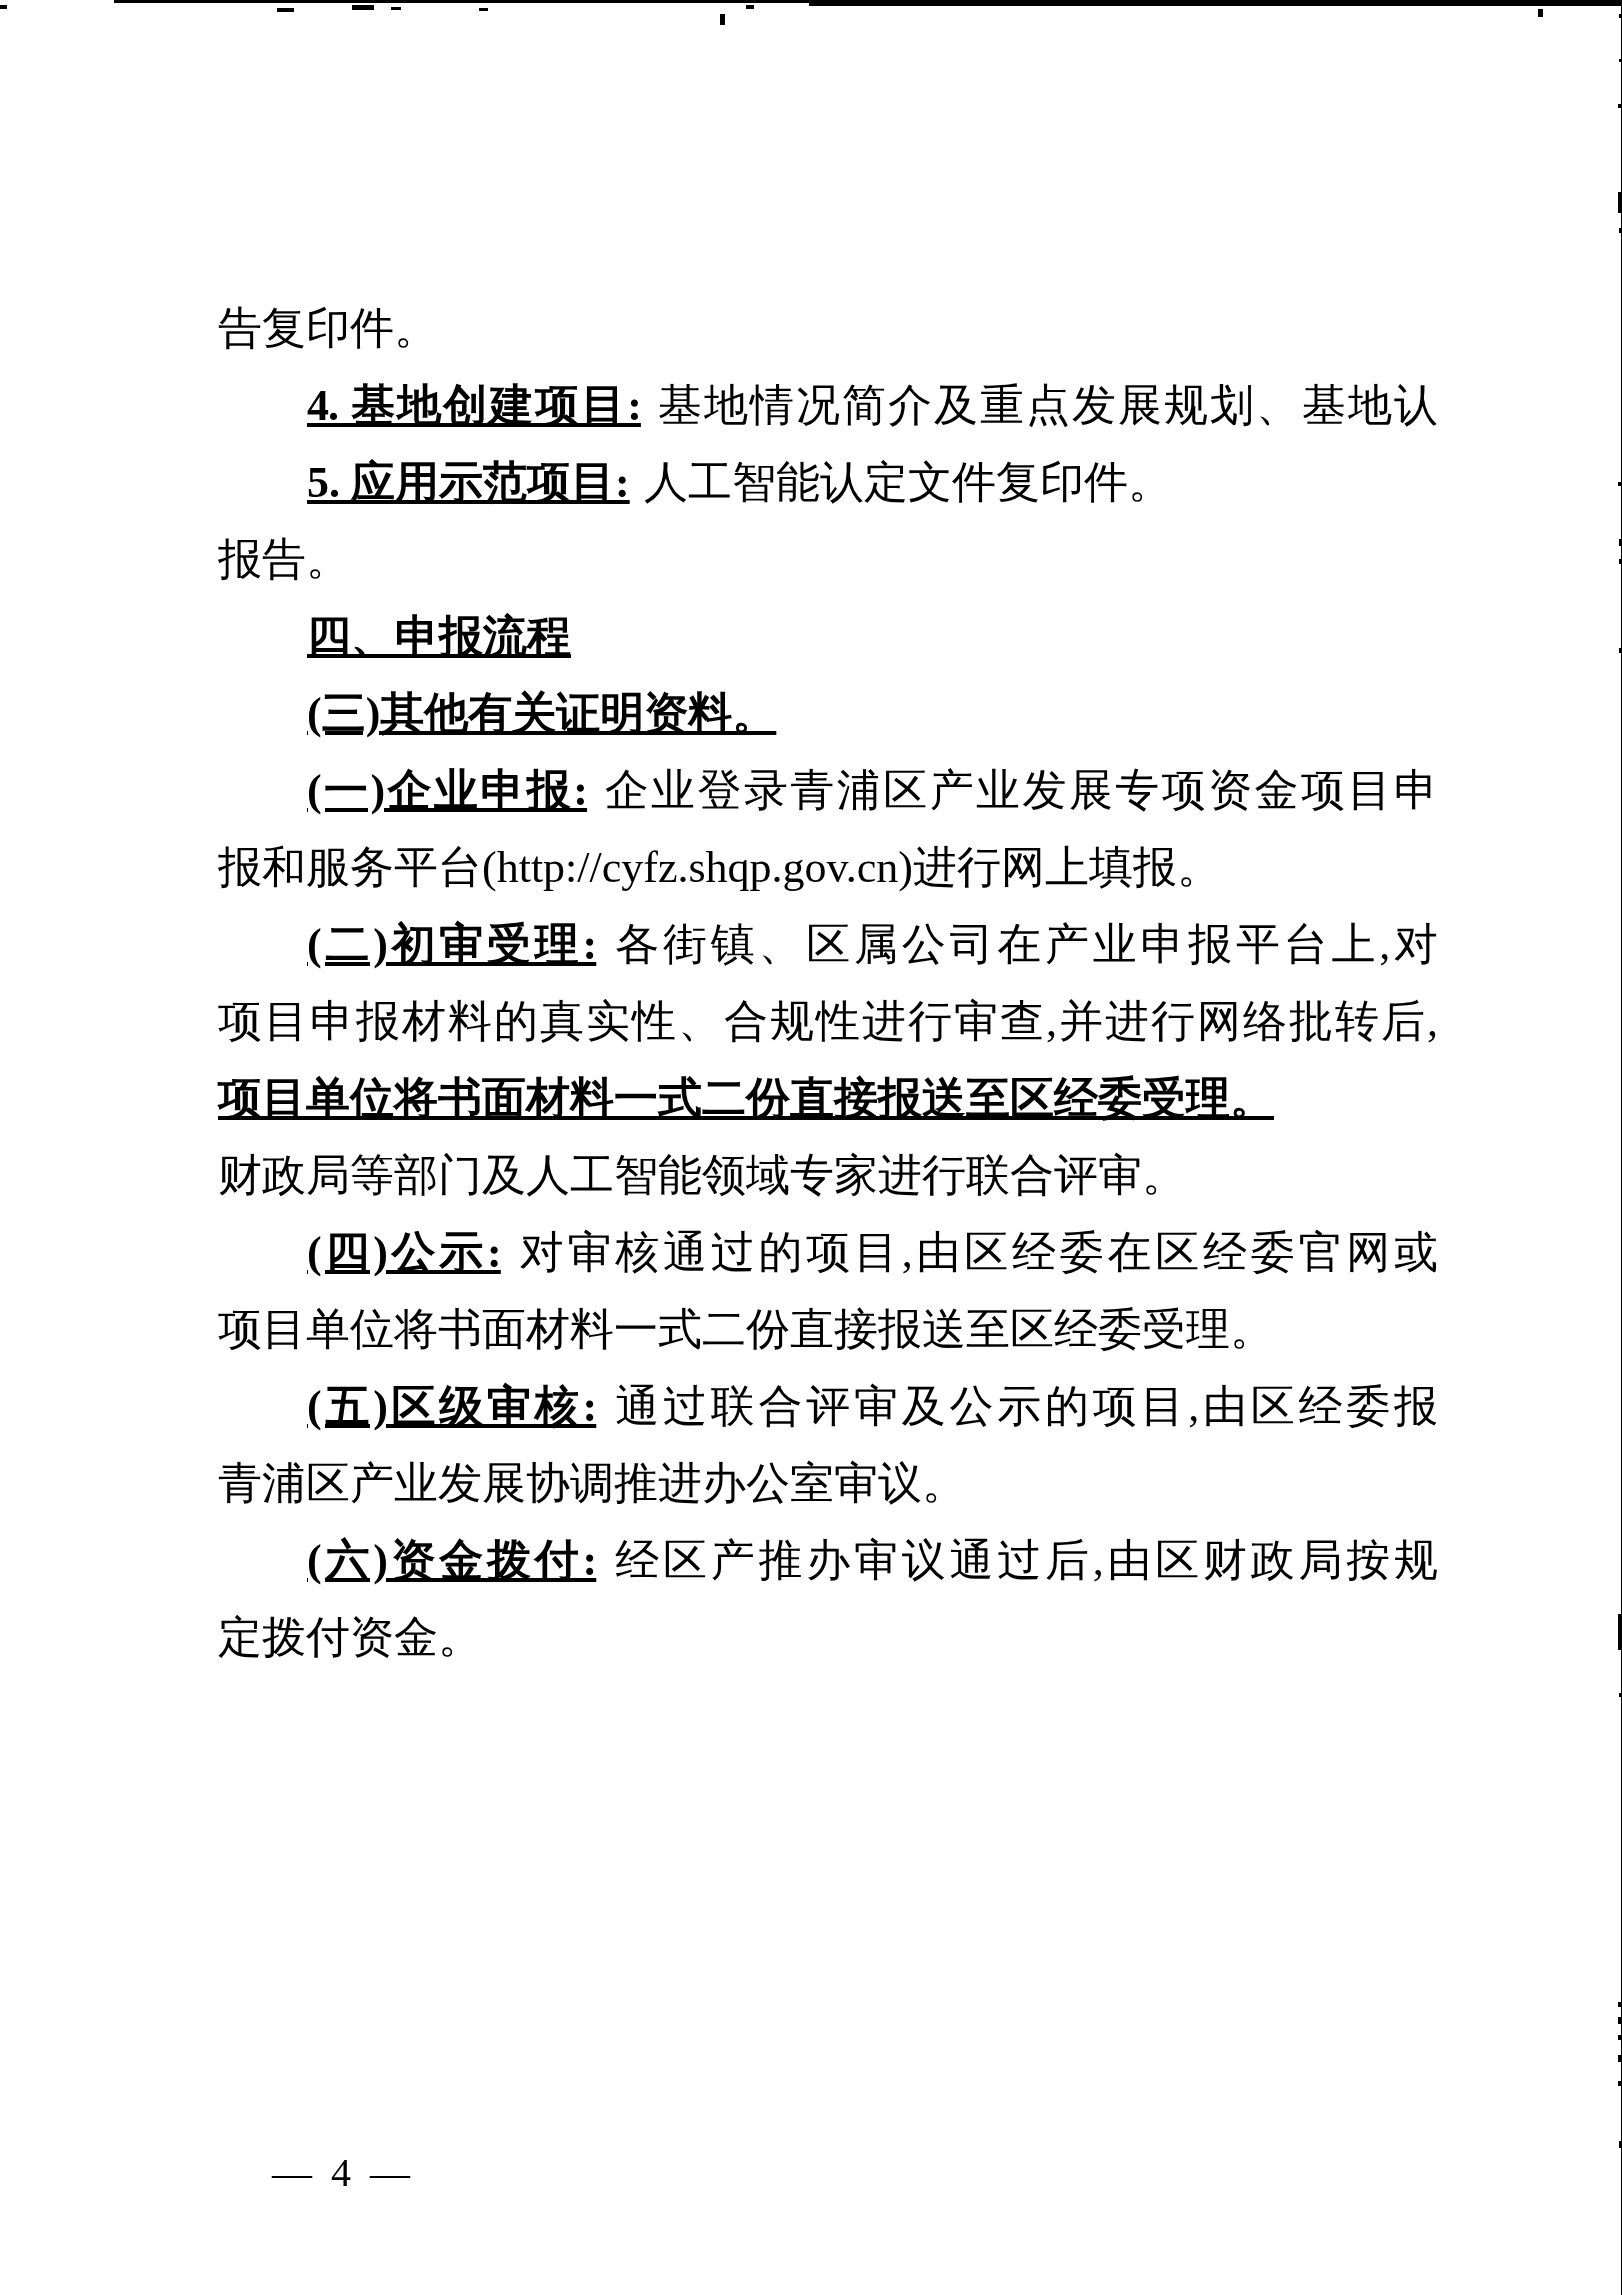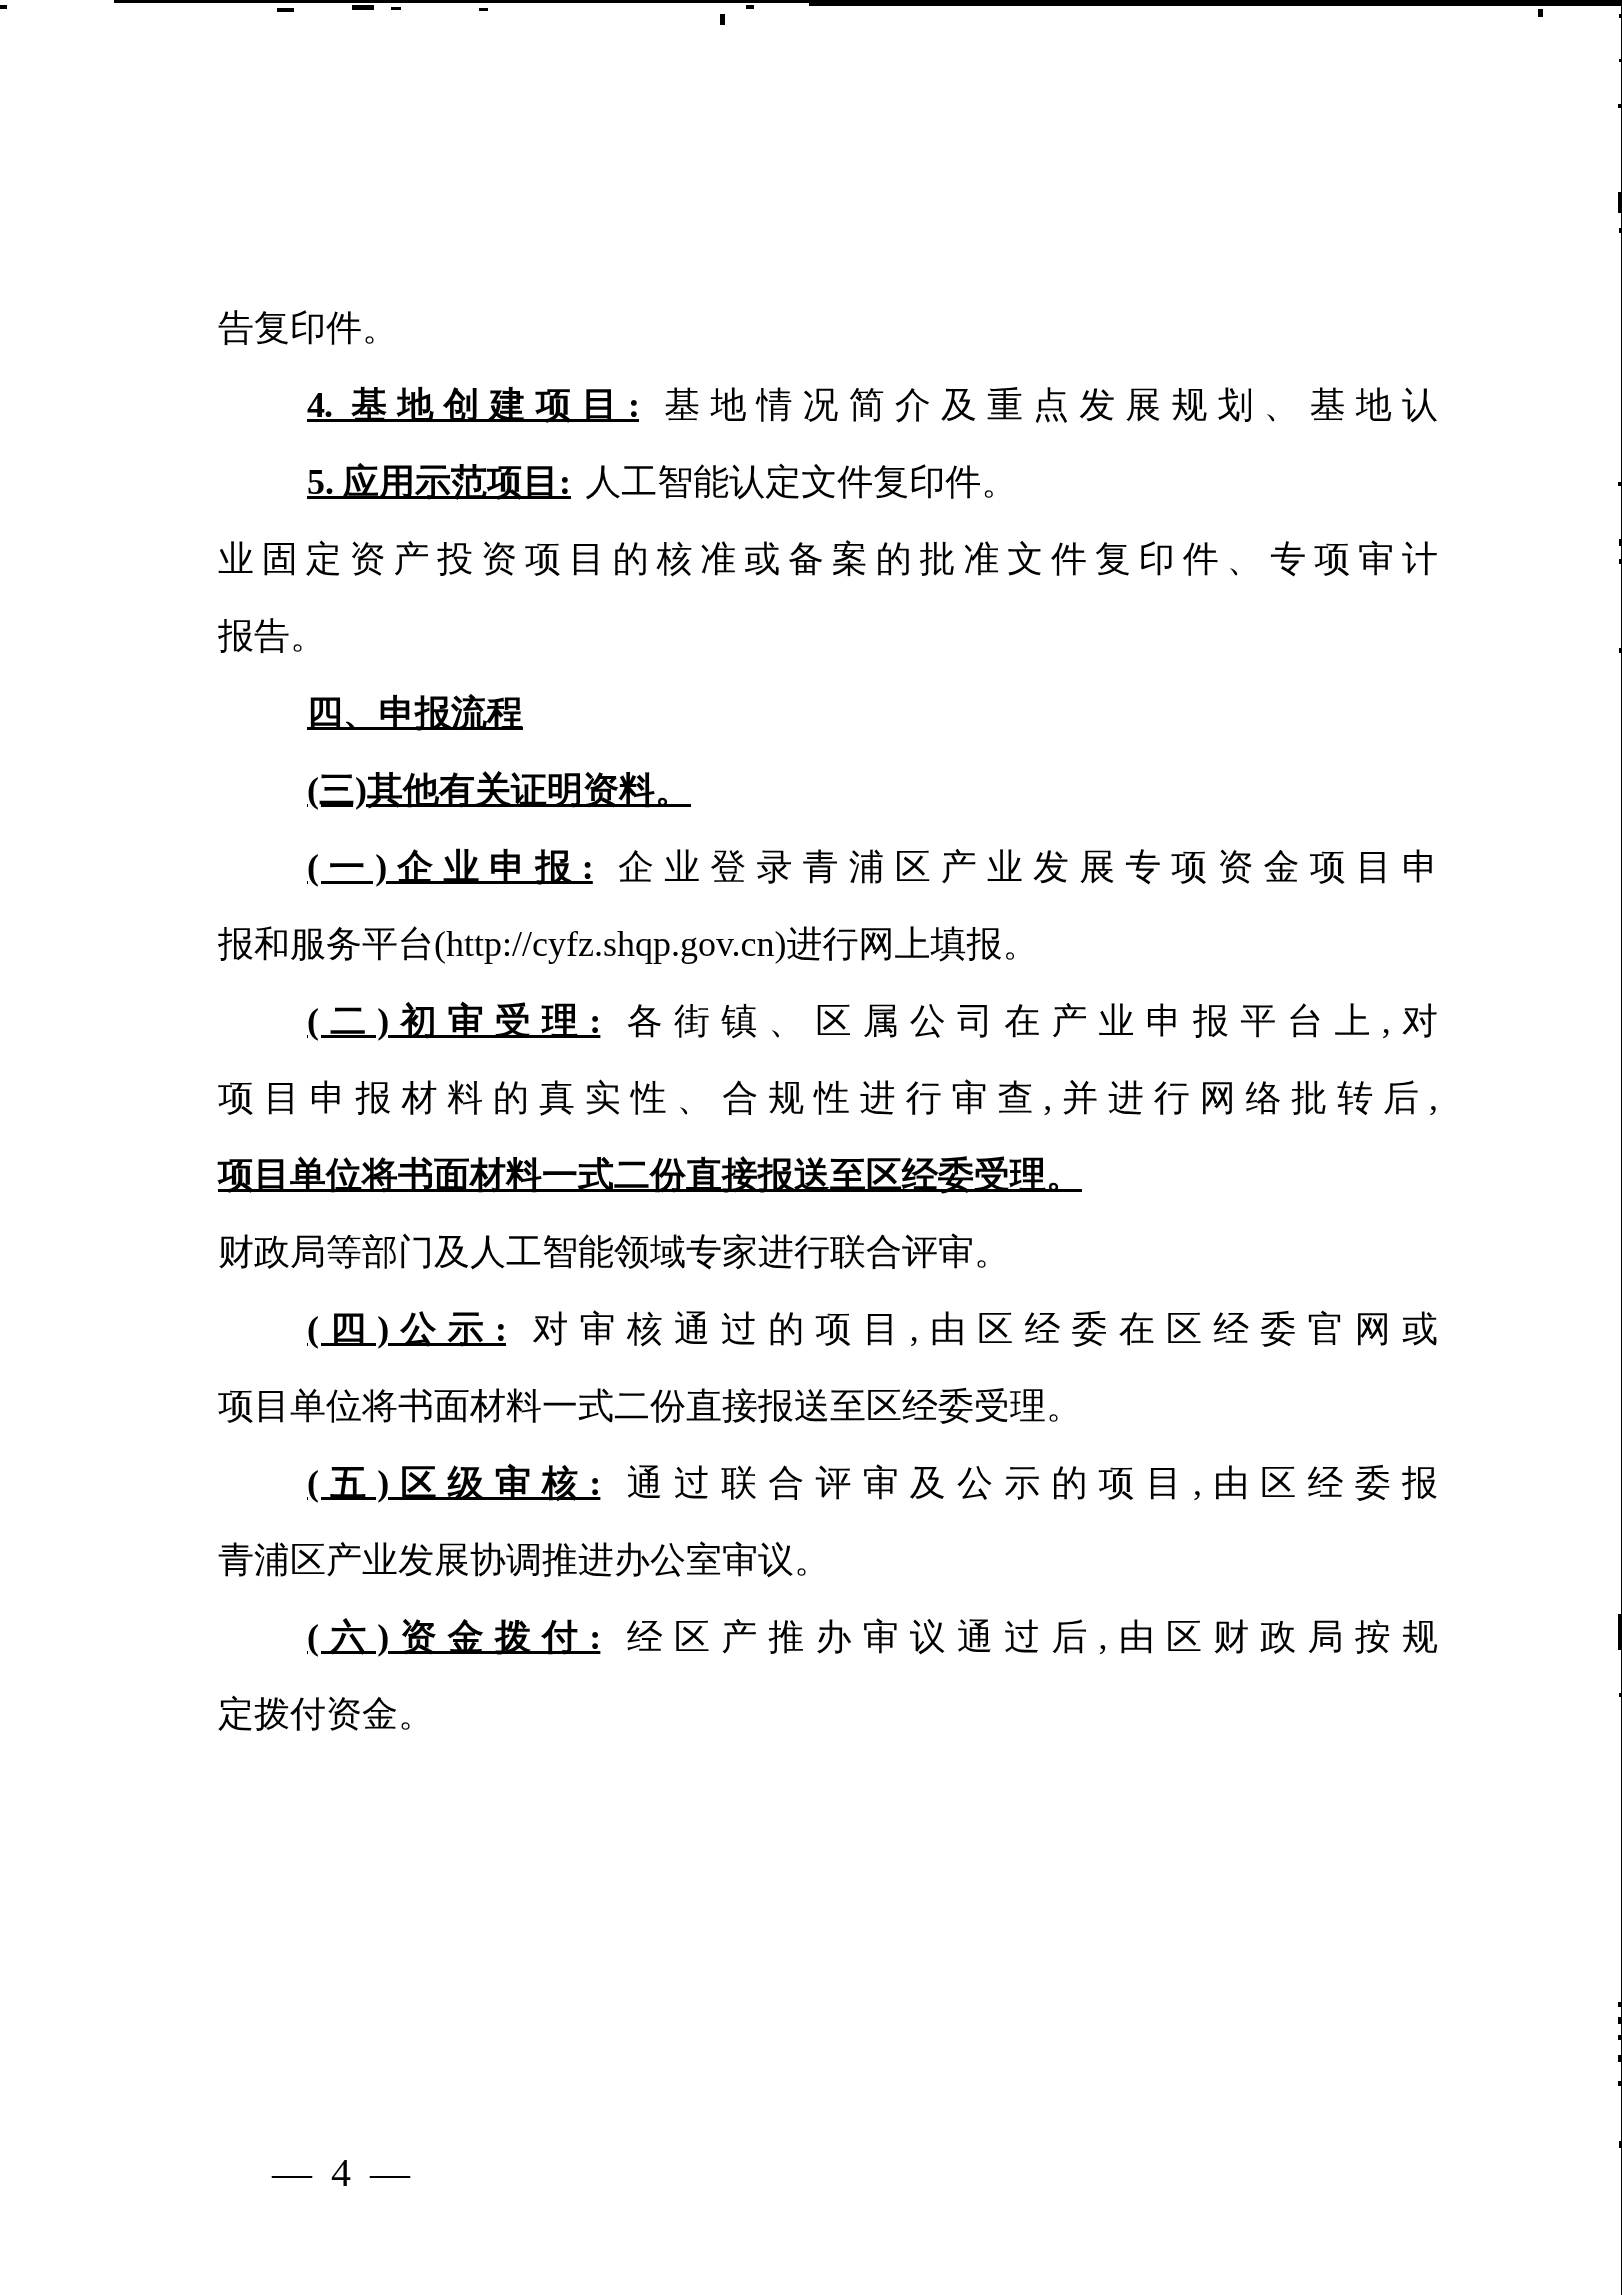--- a/index.html
+++ b/index.html
@@ -14,21 +14,21 @@
   }
   .doc{
     position:absolute;
     left:218px;
     top:290px;
     width:1219px;
   }
   .line{
     height:77px;
     line-height:77px;
-    font-size:36px;
+    font-size:44px;
   }
   .indent{text-indent:89px;}
   .full{
     text-align:justify;
     text-align-last:justify;
     letter-spacing:-0.9px;
   }
   .lead{font-weight:700;margin-right:14.3px;text-decoration:underline;}
   .lead:empty{margin-right:0;}
   .page-number{
@@ -79,21 +79,20 @@
   <div class="doc">
 
     <div class="line"><span class="lead"></span><span>告复印件。</span></div>
 
     <div class="line indent full"><span class="lead">4. 基地创建项目:</span><span>基地情况简介及重点发展规划、基地认</span></div>
 
 
     <div class="line indent"><span class="lead">5. 应用示范项目:</span><span>人工智能认定文件复印件。</span></div>
 
 
-    <div class="line full"><span class="lead"></span><span>业固定资产投资项目的核准或备案的批准文件复印件、专项审计</span></div>
 
     <div class="line"><span class="lead"></span><span>报告。</span></div>
 
     <div class="line indent"><span class="lead">四、申报流程</span><span></span></div>
 
     <div class="line indent"><span class="lead">(三)其他有关证明资料。</span><span></span></div>
 
     <div class="line indent full"><span class="lead">(一)企业申报:</span><span>企业登录青浦区产业发展专项资金项目申</span></div>
 
     <div class="line"><span class="lead"></span><span>报和服务平台(http://cyfz.shqp.gov.cn)进行网上填报。</span></div>

